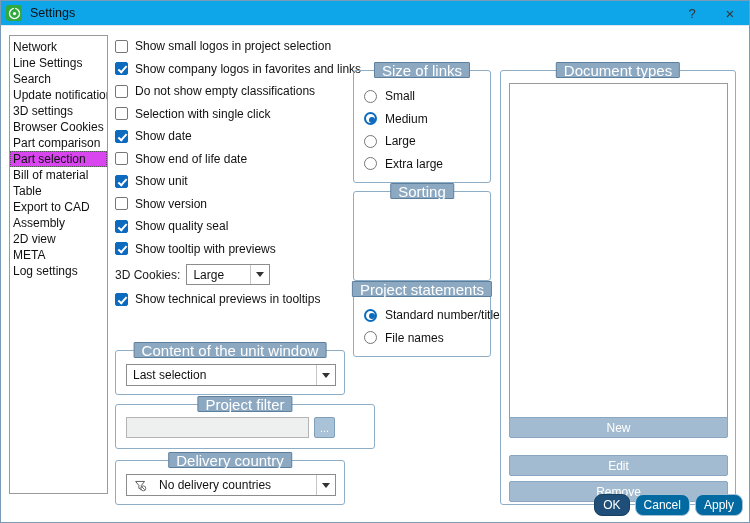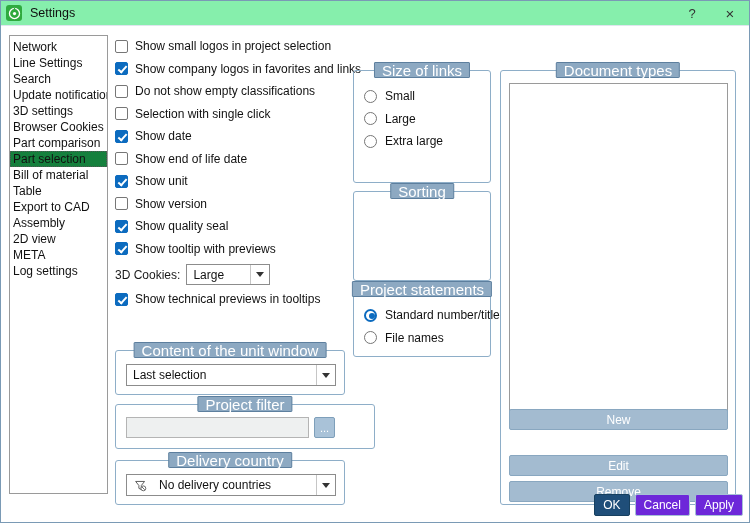--- a/index.html
+++ b/index.html
@@ -17,21 +17,21 @@
   .window {
     position: relative;
     width: 750px; height: 523px;
     background: #ffffff;
     border: 1px solid #7a9ab5;
     overflow: hidden;
   }
   
   .titlebar {
     height: 25px;
-    background: #86efac;
+    background: #0ea5e9;
     border-bottom: 1px solid #dfe6ee;
     display: flex;
     align-items: center;
     padding: 0 0 0 5px;
     position: relative;
   }
   .app-icon {
     width: 16px; height: 16px;
     border-radius: 3px;
     background: #2faa3e;
@@ -80,21 +80,21 @@
   .side-item {
     height: 16px;
     line-height: 16px;
     padding: 0 3px;
     font-size: 12px;
     color: #111;
     white-space: nowrap;
     cursor: default;
   }
   .side-item.selected {
-    background: #15803d;
+    background: #d946ef;
     outline: 1px dotted #555;
     outline-offset: -1px;
   }
   
   .col-check {
     position: absolute;
     left: 114px; top: 9px;
     width: 230px;
   }
   .cbrow {
@@ -268,46 +268,46 @@
     left: 8px;
     width: 219px; height: 21px;
     background: #a3bbd0;
     border: 1px solid #89a7c0;
     border-radius: 2px;
     color: #ffffff;
     font-size: 12px;
     display: flex; align-items: center; justify-content: center;
     cursor: default;
   }
-  .docbtn.b1 { top: 338px; }
+  .docbtn.b1 { top: 346px; }
   .docbtn.b2 { top: 384px; }
   .docbtn.b3 { top: 410px; }
   
   .footer {
     position: absolute;
     right: 8px; bottom: 8px;
     display: flex;
     gap: 5px;
   }
   .fbtn {
     height: 22px;
     min-width: 28px;
     padding: 0 8px;
     font-size: 12px;
     display: flex; align-items: center; justify-content: center;
-    border-radius: 2px;
+    border-radius: 8px;
     cursor: default;
   }
   .fbtn.primary {
     background: #1f4e79;
     border: 1px solid #17405f;
     color: #ffffff;
   }
   .fbtn.normal {
-    background: #6d28d9;
+    background: #0369a1;
     border: 1px solid #a6c0d6;
     color: #ffffff;
   }
 </style>
 </head>
 <body>
 
 <div class="window">
 
   <div class="titlebar">
@@ -437,20 +437,24 @@
     </div>
 
     <div class="group g-size">
       <div class="gtitle">Size of links</div>
       <div class="radio-wrap">
         <div class="rrow">
           <span class="radio"></span>
           <span class="rlabel">Small</span>
         </div>
         <div class="rrow">
+          <span class="radio on"></span>
+          <span class="rlabel">Medium</span>
+        </div>
+        <div class="rrow">
           <span class="radio"></span>
           <span class="rlabel">Large</span>
         </div>
         <div class="rrow">
           <span class="radio"></span>
           <span class="rlabel">Extra large</span>
         </div>
       </div>
     </div>
 

